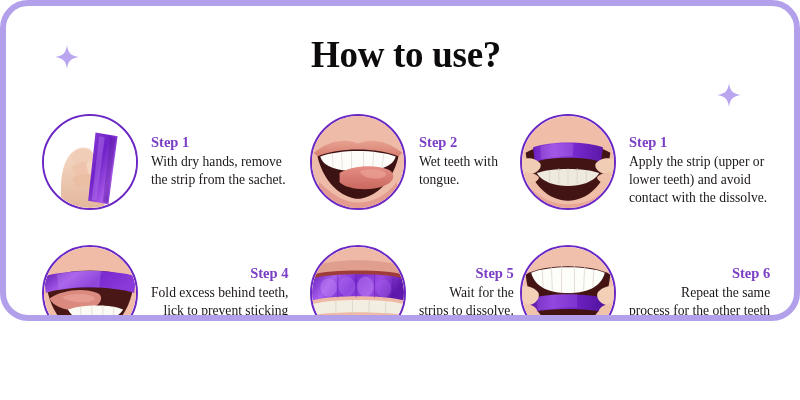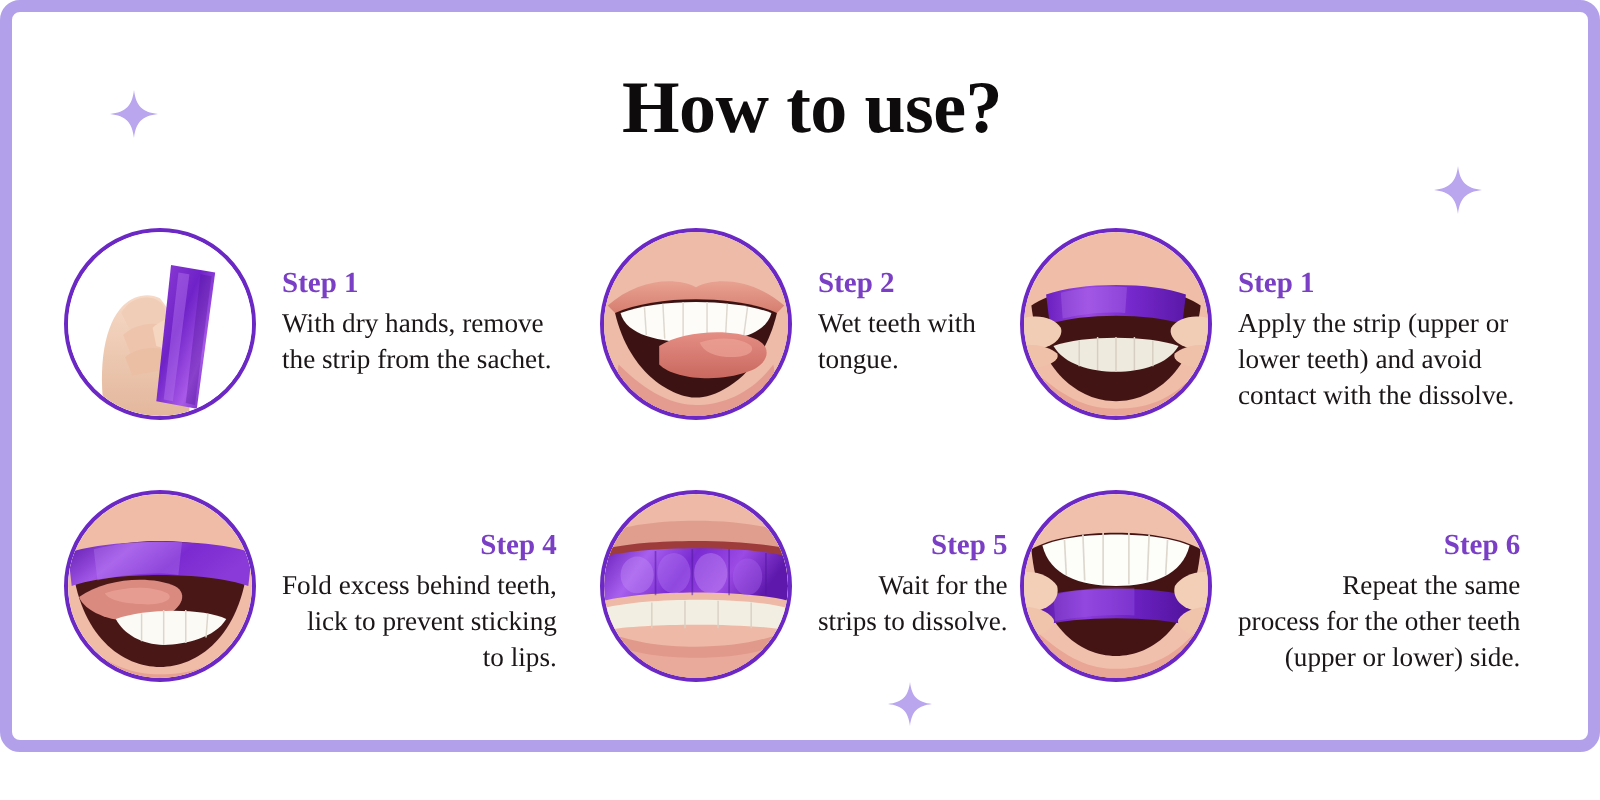--- a/index.html
+++ b/index.html
@@ -11,24 +11,24 @@
     height: 400px;
     background: #ffffff;
     font-family: "Liberation Serif", serif;
     overflow: hidden;
     position: relative;
   }
   #page {
     position: absolute;
     left: 0; top: 0;
     width: 800px;
-    height: 376px;
+    height: 321px;
     box-sizing: border-box;
     border: 6px solid #b2a1ea;
-    border-radius: 10px;
+    border-radius: 28px;
     background: #ffffff;
     overflow: hidden;
   }
 
   
   .sparkle {
     position: absolute;
     pointer-events: none;
   }
   .sparkle svg { display: block; }
@@ -43,21 +43,21 @@
     font-family: "Liberation Serif", serif;
     font-weight: bold;
     font-size: 37px;
     letter-spacing: -0.3px;
     color: #0d0b0c;
   }
 
   
   #grid {
     position: absolute;
-    left: 26px;
+    left: 36px;
     top: 108px;
     width: 738px;
   }
   .row {
     display: flex;
     height: 124px;
   }
   .row.row2 { margin-top: 7px; }
 
   .step {

